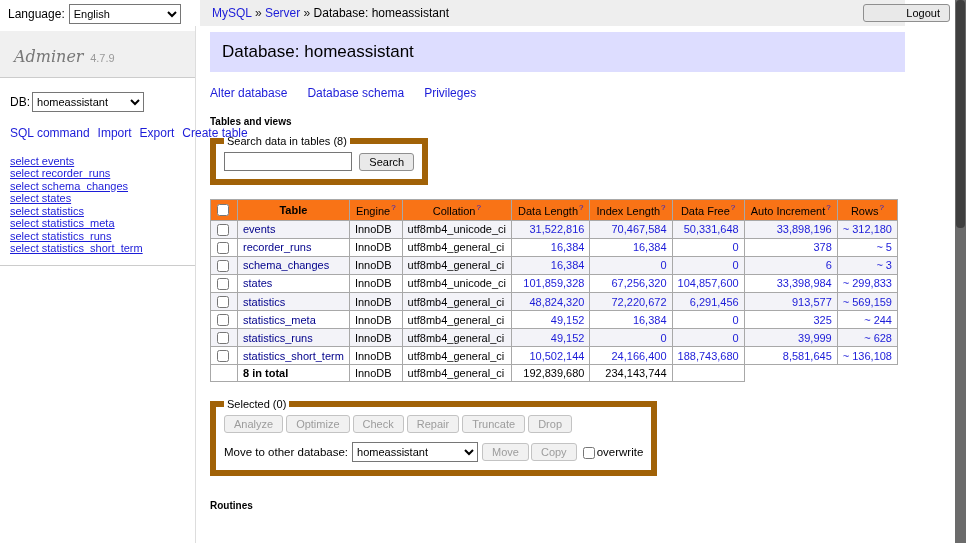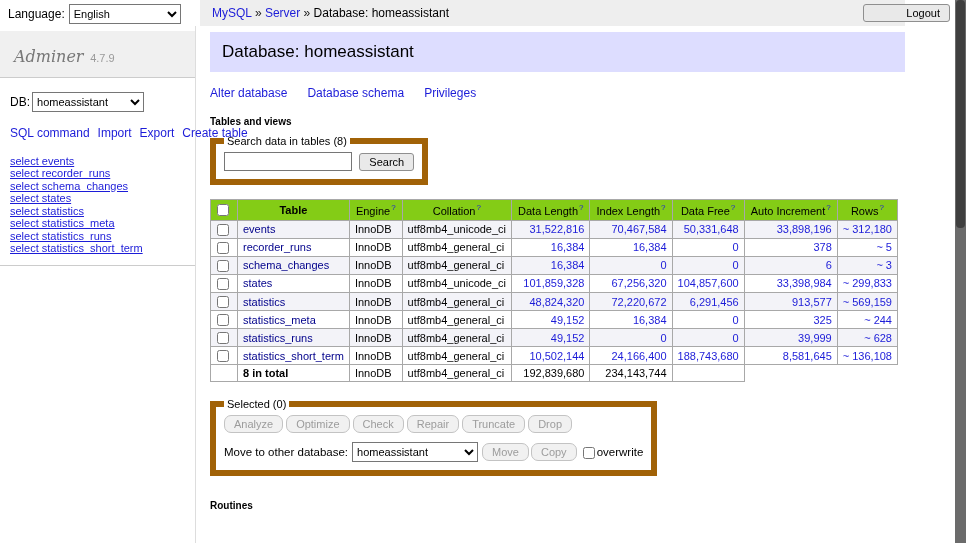--- a/index.html
+++ b/index.html
@@ -21,21 +21,21 @@
   }
   .bc-sep { color: #222; }
   .bc-cur { color: #000; }
   #logout-btn { position: absolute; top: 4px; right: 16px; padding-left: 42px; }
 
   
   button {
     font-family: inherit; font-size: 11px; padding: 2px 9px;
     border: 1px solid #8f8f8f; background: #e9e9e9; border-radius: 3px; color: #000; cursor: pointer;
   }
-  button:disabled { color: #9c9c9c; border-color: #c3c3c3; background: #f1f1f1; cursor: default; border-radius: 7px; }
+  button:disabled { color: #9c9c9c; border-color: #c3c3c3; background: #f1f1f1; cursor: default; }
   select {
     font-family: inherit; font-size: 11px; height: 20px;
     border: 1px solid #767676; background: #fff;
   }
   input[type="text"] {
     width: 128px; height: 19px; border: 1px solid #767676;
     font-size: 11px; padding: 1px 3px; font-family: inherit;
   }
   input[type="checkbox"] { width: 12px; height: 12px; margin: 0 2px 0 0; vertical-align: middle; }
 
@@ -67,21 +67,21 @@
 
   fieldset { display: inline-block; border: 6px solid #a16207; margin: 0 0 8px; padding: 5px 8px 8px; }
   legend { font-size: 11px; padding: 0 3px; }
   #search-fieldset button { margin-left: 4px; }
 
   
   #tables-table { border-collapse: collapse; margin: 6px 0 16px; }
   #tables-table th, #tables-table td {
     border: 1px solid #a8a8a8; padding: 2px 5px; font-size: 11px; white-space: nowrap;
   }
-  #tables-table thead th { background: #84cc16; font-weight: normal; text-align: center; padding: 3px 6px; }
+  #tables-table thead th { background: #f97316; font-weight: normal; text-align: center; padding: 3px 6px; }
   #tables-table thead th.col-table { font-weight: bold; }
   sup.help { color: #1c1cd8; font-size: 8px; margin-left: 1px; }
   td.check, th.check { text-align: center; width: 20px; padding: 2px 3px; }
   td.num { text-align: right; }
   td.name a { font-weight: normal; color: #00008b; }
   #tables-table tbody tr:nth-child(odd) { background: #f3f3f8; }
   #tables-table tfoot td { background: #fff; }
   #tables-table tfoot td.total { font-weight: bold; }
   #tables-table tfoot td.noborder { border: none; }
 

